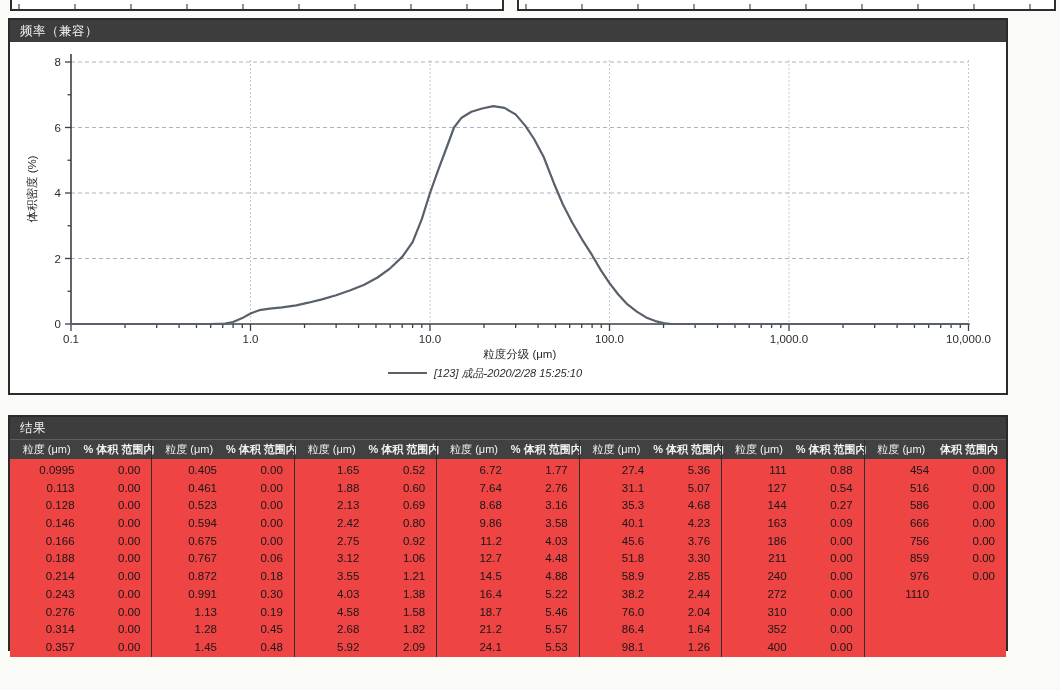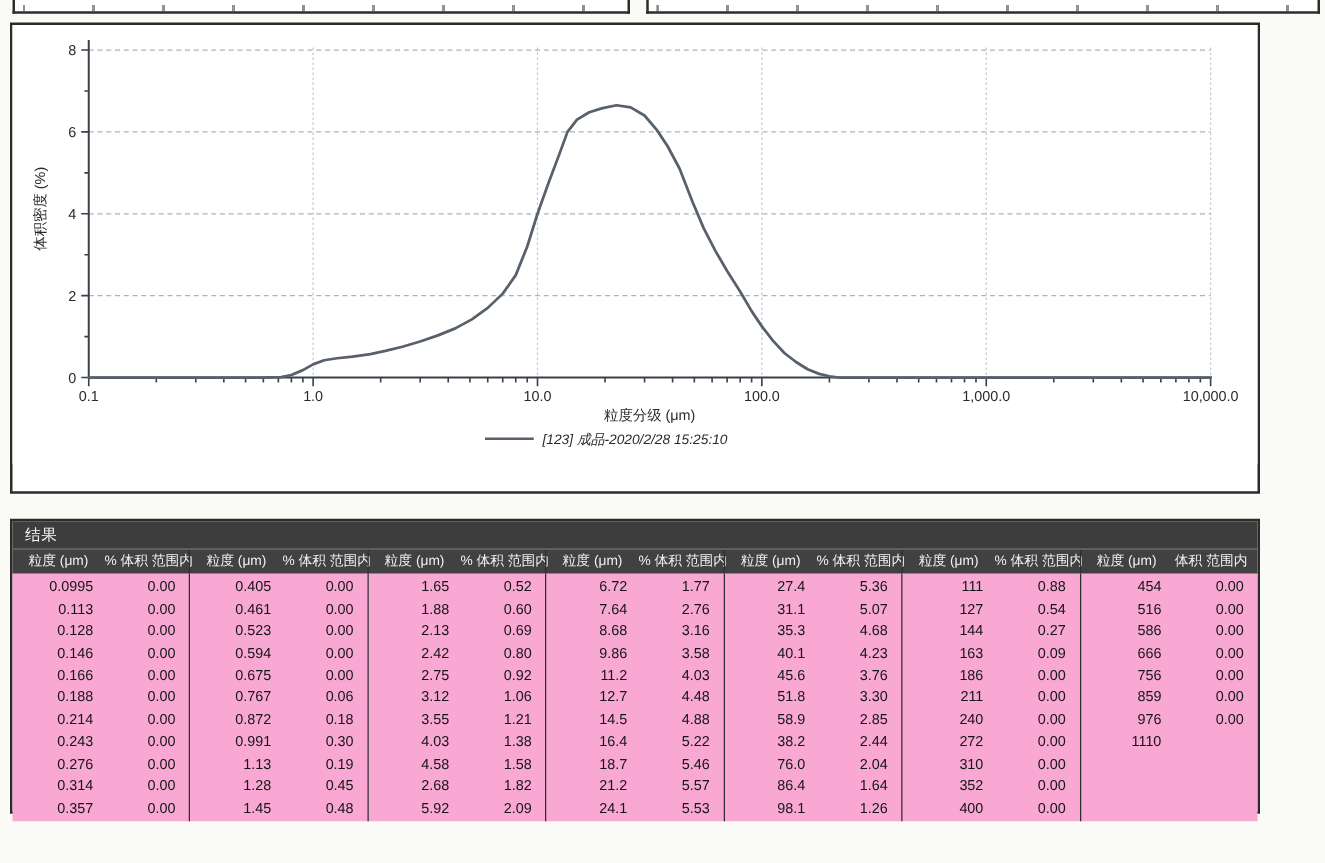--- a/index.html
+++ b/index.html
@@ -49,39 +49,40 @@
   
   #results-panel{top:415px;height:236px;display:flex;flex-direction:column;}
   #results-colheads,#results-groups{display:flex;}
   #results-colheads{
     background:#414141;border-top:1px solid #5e5e5e;
     color:#f2f2f2;height:19px;line-height:19px;font-size:11px;flex:0 0 auto;justify-content:space-between;
   }
   .rhead{flex:1 1 0;display:flex;box-sizing:border-box;}
   .rhead+.rhead{border-left:1px solid #2f2f2f;}
   .rhead .h-size{flex:0 0 52%;text-align:center;white-space:nowrap;}
-  .rhead .h-pct{flex:1;text-align:right;padding-right:8px;white-space:nowrap;}
-  #results-groups{flex:1;background:#f9a8d4;justify-content:flex-end;}
+  .rhead .h-pct{flex:1;text-align:right;padding-right:8px;white-space:nowrap;font-weight:bold;}
+  #results-groups{flex:1;background:#ef4444;}
   .rcol{flex:1 1 0;box-sizing:border-box;padding-top:3px;}
   .rcol+.rcol{border-left:1.5px solid #2f2f2f;}
   .rrow{display:flex;height:17.7px;line-height:17.7px;font-size:11.5px;color:#161616;}
   .rrow .c-size{flex:0 0 52%;text-align:right;padding-right:9px;box-sizing:border-box;}
   .rrow .c-pct{flex:1;text-align:right;padding-right:11px;box-sizing:border-box;}
 </style>
 </head>
 <body>
 
 <div class="top-clip" id="top-clip-left">
     <div class="ticks"></div>
   </div>
 <div class="top-clip" id="top-clip-right">
     <div class="ticks"></div>
   </div>
 
 <section class="panel" id="chart-panel">
+  <div class="panel-header">频率（兼容）</div>
   <div id="chart-body">
     <svg id="chart-svg" width="996" height="351" viewBox="0 0 996 351">
         <line x1="240.5" y1="18" x2="240.5" y2="282" class="gl-v"></line>
         <line x1="420" y1="18" x2="420" y2="282" class="gl-v"></line>
         <line x1="599.5" y1="18" x2="599.5" y2="282" class="gl-v"></line>
         <line x1="779" y1="18" x2="779" y2="282" class="gl-v"></line>
         <line x1="958.5" y1="18" x2="958.5" y2="282" class="gl-v"></line>
         <line x1="61" y1="216.5" x2="958.5" y2="216.5" class="gl-h"></line>
         <line x1="61" y1="151" x2="958.5" y2="151" class="gl-h"></line>
         <line x1="61" y1="85.5" x2="958.5" y2="85.5" class="gl-h"></line>

